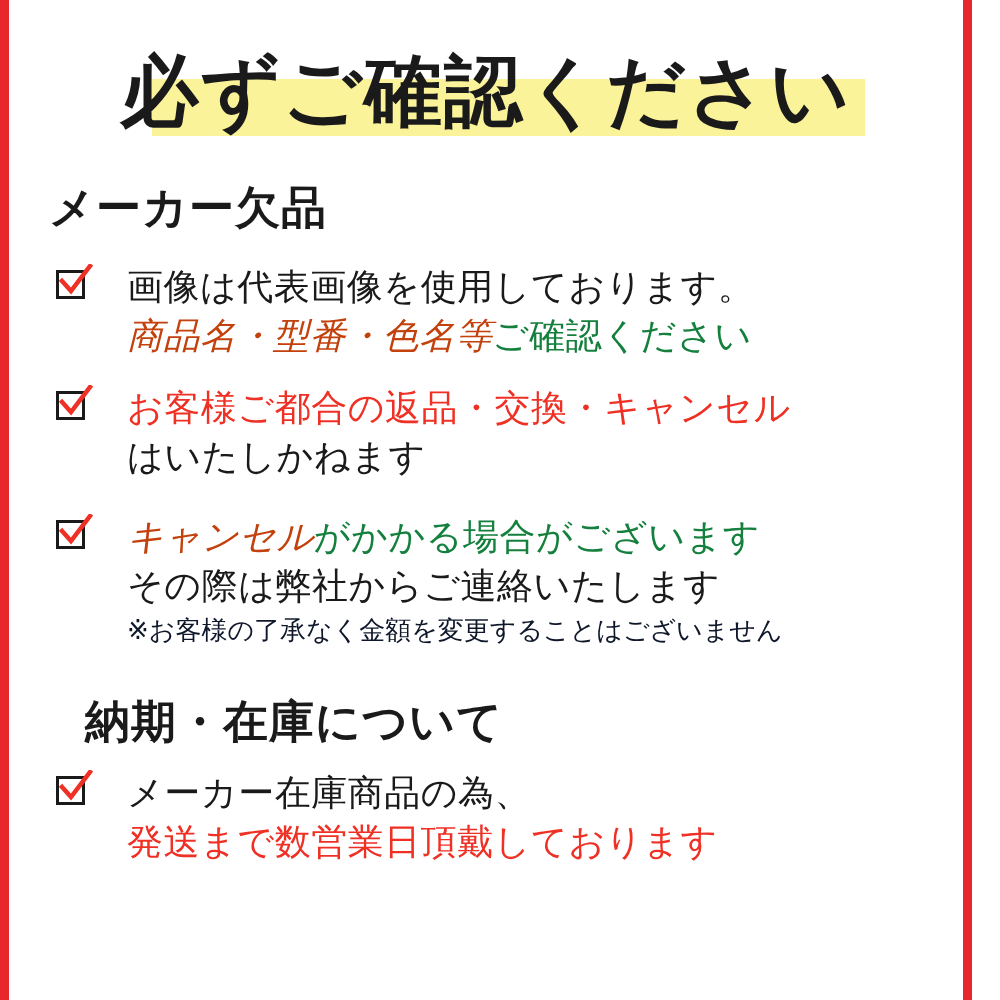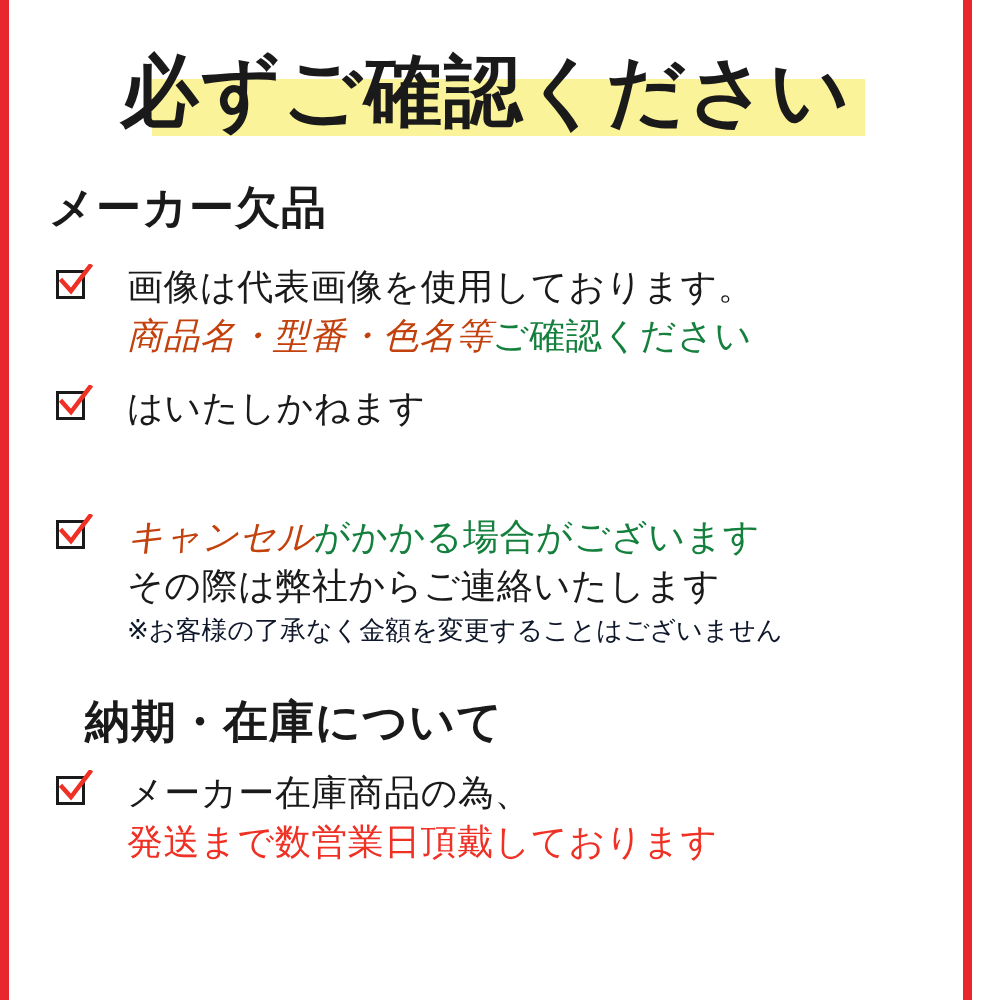--- a/index.html
+++ b/index.html
@@ -159,20 +159,21 @@
     </div>
 
     <div class="item" style="top:383px;">
       <span class="check">
         <span class="box"></span>
         <svg class="tick" viewBox="0 0 36 36" aria-hidden="true">
           <polyline points="5,17 14,27 33,2" fill="none" stroke="#ef3024" stroke-width="4.5" stroke-linecap="square" stroke-linejoin="miter"></polyline>
         </svg>
       </span>
       <div class="lines">
+        <div class="line red">お客様ご都合の返品・交換・キャンセル</div>
         <div class="line">はいたしかねます</div>
       </div>
     </div>
 
     <div class="item" style="top:512px;">
       <span class="check">
         <span class="box"></span>
         <svg class="tick" viewBox="0 0 36 36" aria-hidden="true">
           <polyline points="5,17 14,27 33,2" fill="none" stroke="#ef3024" stroke-width="4.5" stroke-linecap="square" stroke-linejoin="miter"></polyline>
         </svg>

